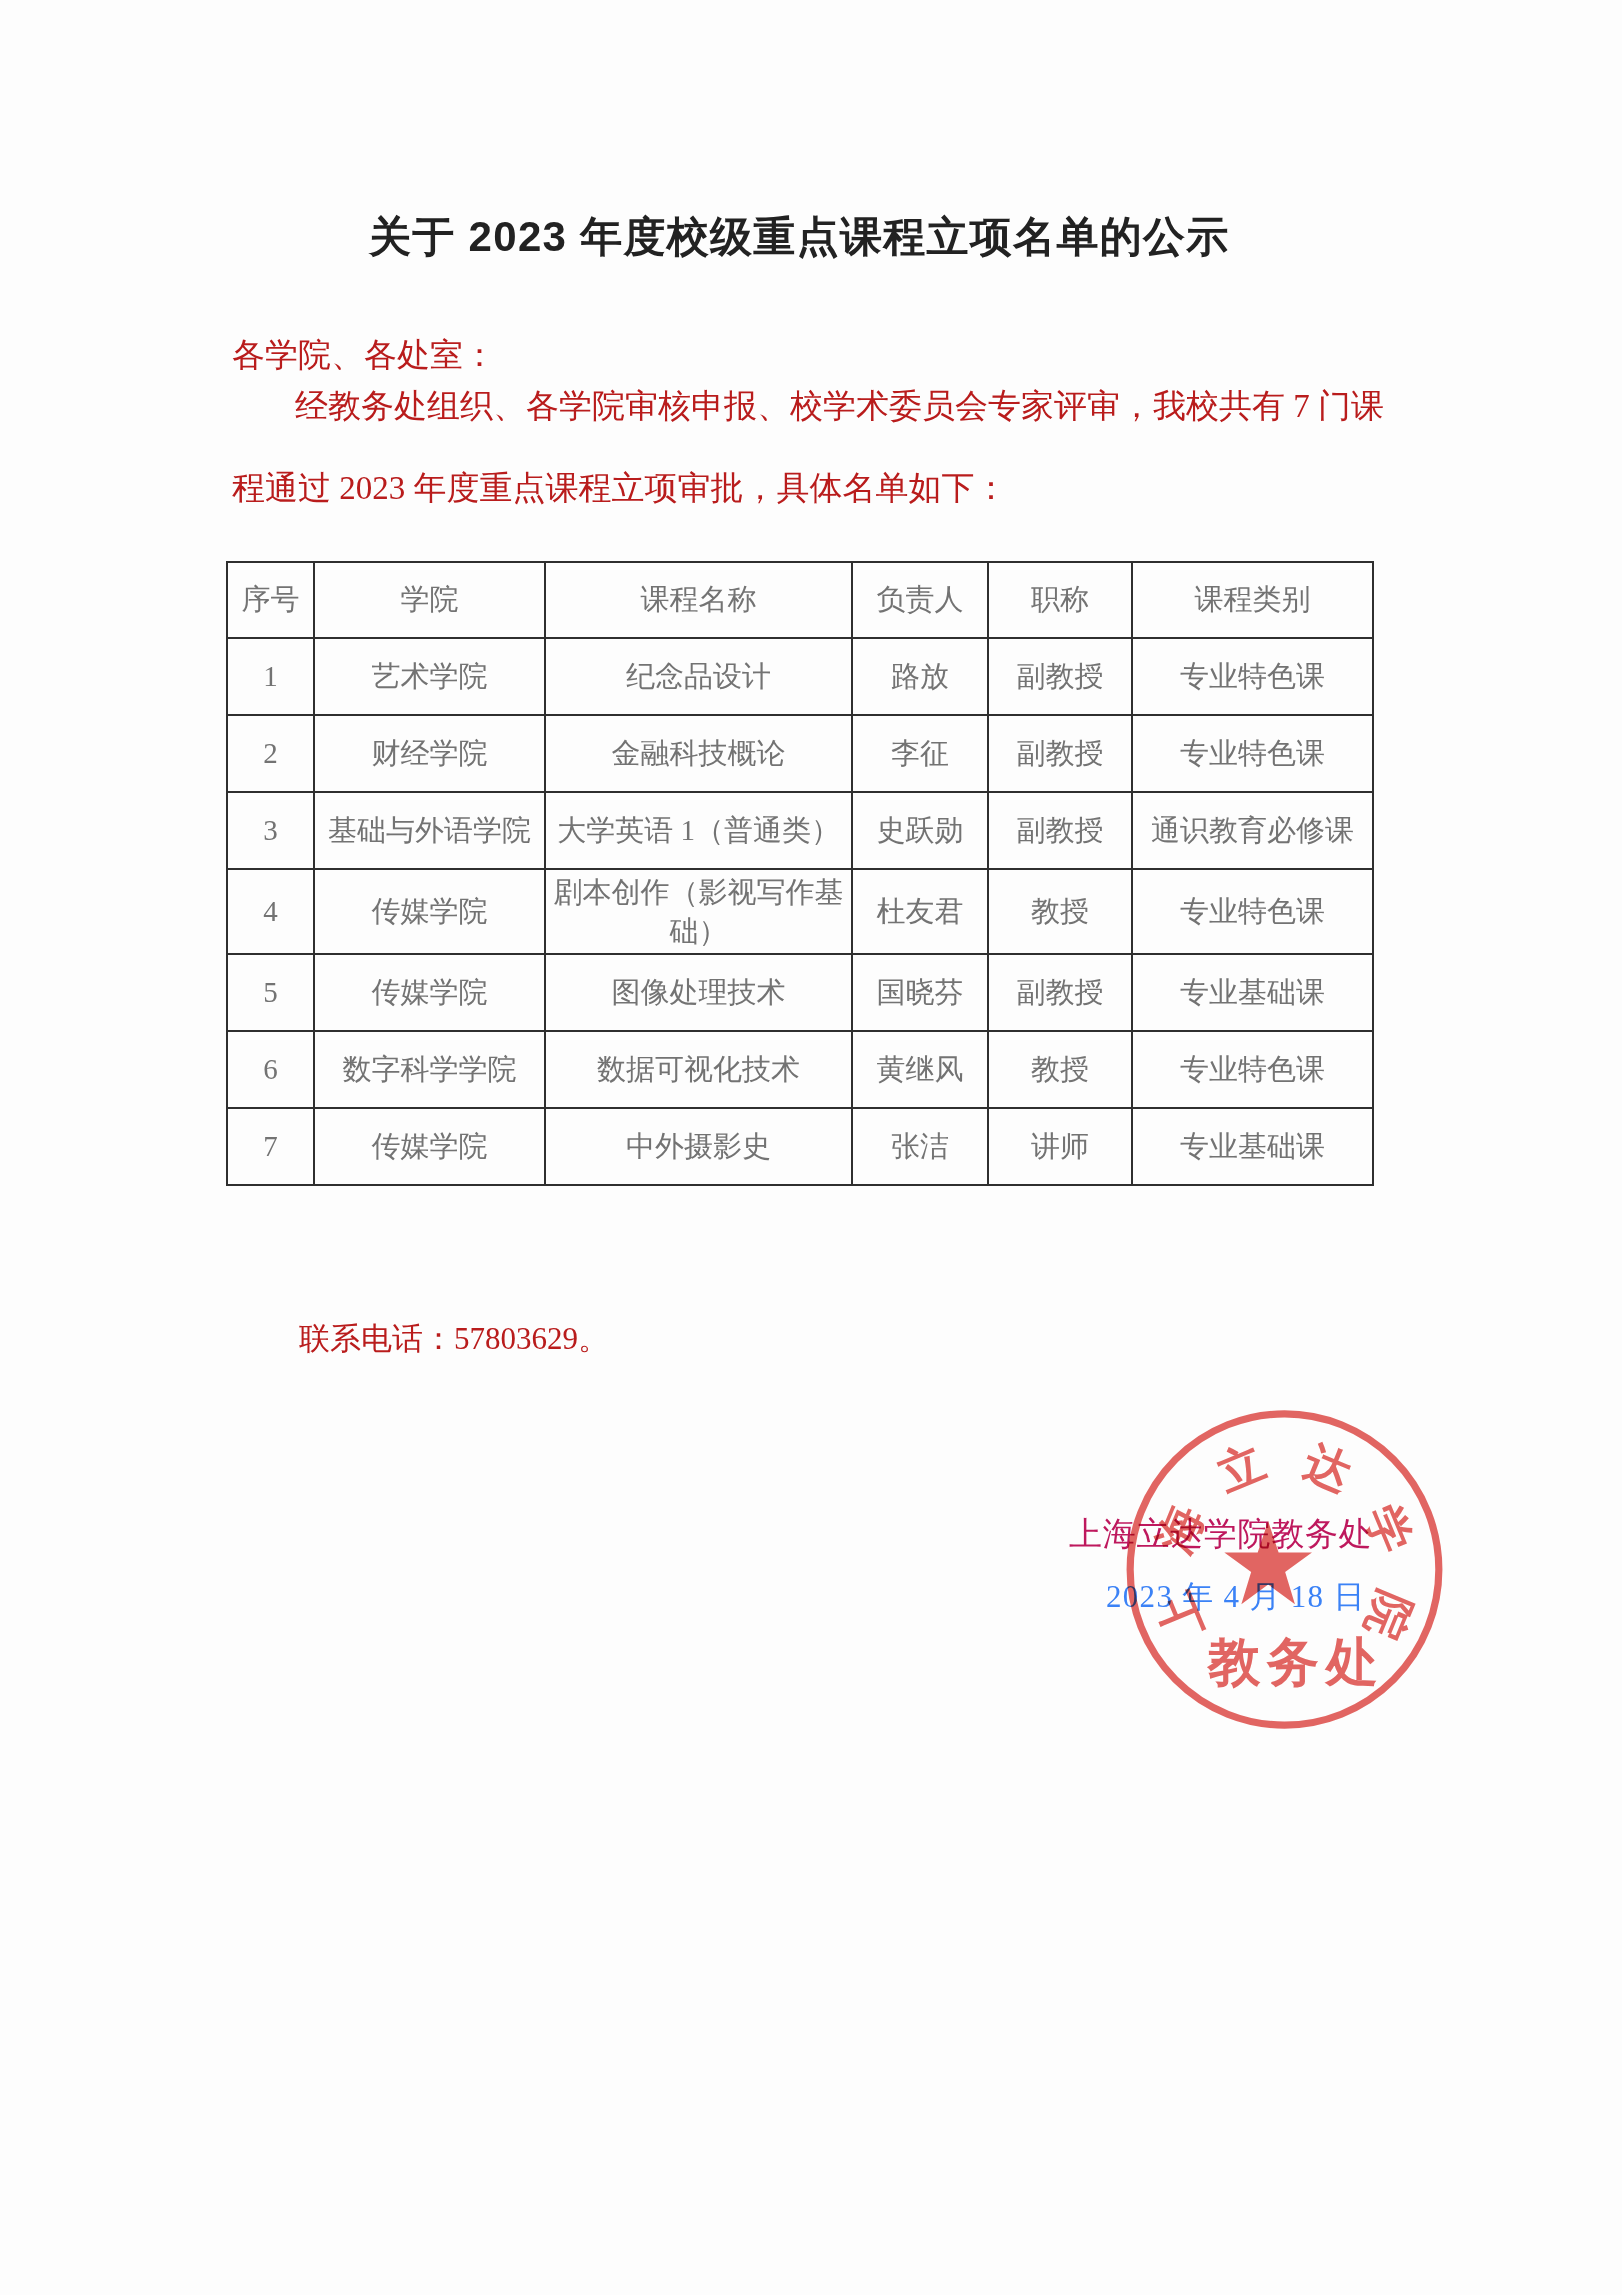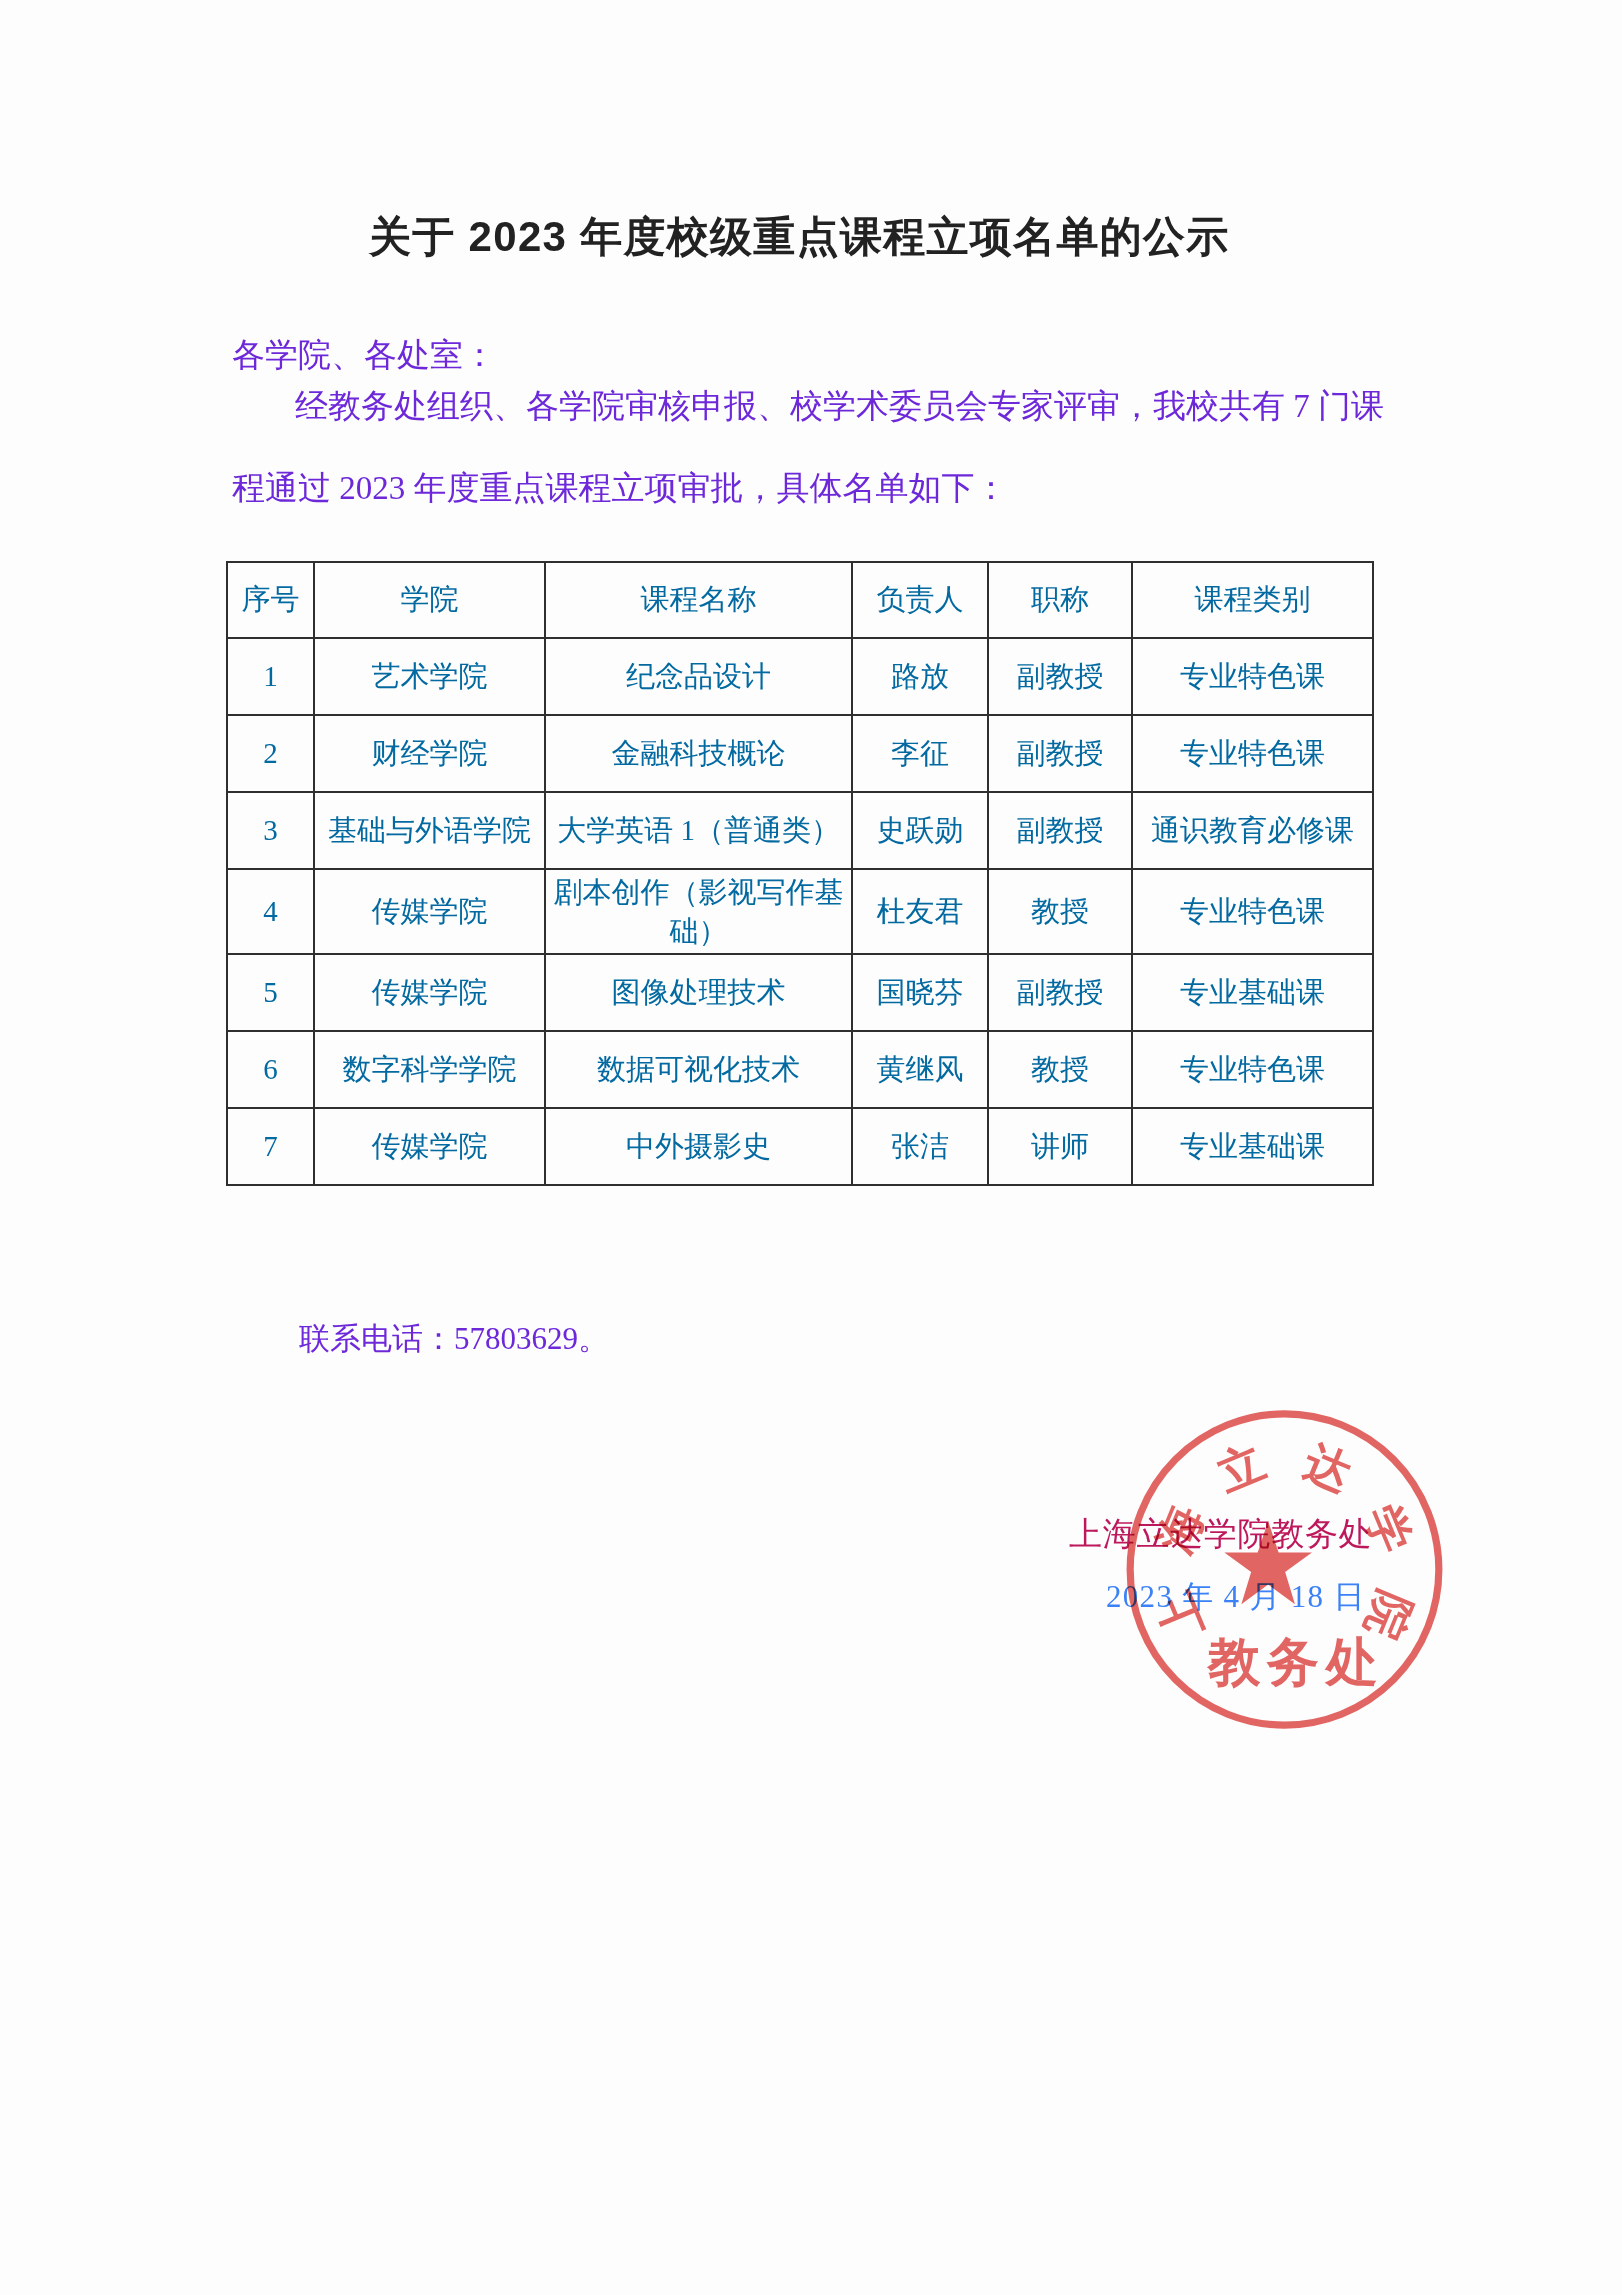--- a/index.html
+++ b/index.html
@@ -26,39 +26,39 @@
     line-height: 1;
     letter-spacing: 1.3px;
     color: #222222;
     white-space: nowrap;
   }
   .doc-line {
     position: absolute;
     font-size: 33px;
     line-height: 1.25;
     white-space: nowrap;
-    color: #6d28d9;
+    color: #b91c1c;
   }
   .salutation   { left: 232px; top: 335px; }
   .body-line-1  { left: 295px; top: 386px; }
   .body-line-2  { left: 232px; top: 468px; }
   .closing-1    { left: 299px; top: 1258px; font-size: 31px; }
   .closing-2    { left: 299px; top: 1320px; font-size: 31px; }
   .signature      { left: 1069px; top: 1514px; font-size: 33px; letter-spacing: 0.7px; color: #be185d; }
   .signature-date { left: 1106px; top: 1578px; font-size: 31px; letter-spacing: 1.3px; color: #3b82f6; }
 
   table.doc-table {
     position: absolute;
     left: 226px;
     top: 561px;
     width: 1146px;
     border-collapse: collapse;
     table-layout: fixed;
     font-size: 29px;
-    color: #0369a1;
+    color: #737373;
   }
   table.doc-table th,
   table.doc-table td {
     border: 2px solid #2f2f2f;
     text-align: center;
     vertical-align: middle;
     font-weight: 400;
     padding: 2.6px 5.2px;
     line-height: 1.35;
     overflow: hidden;

